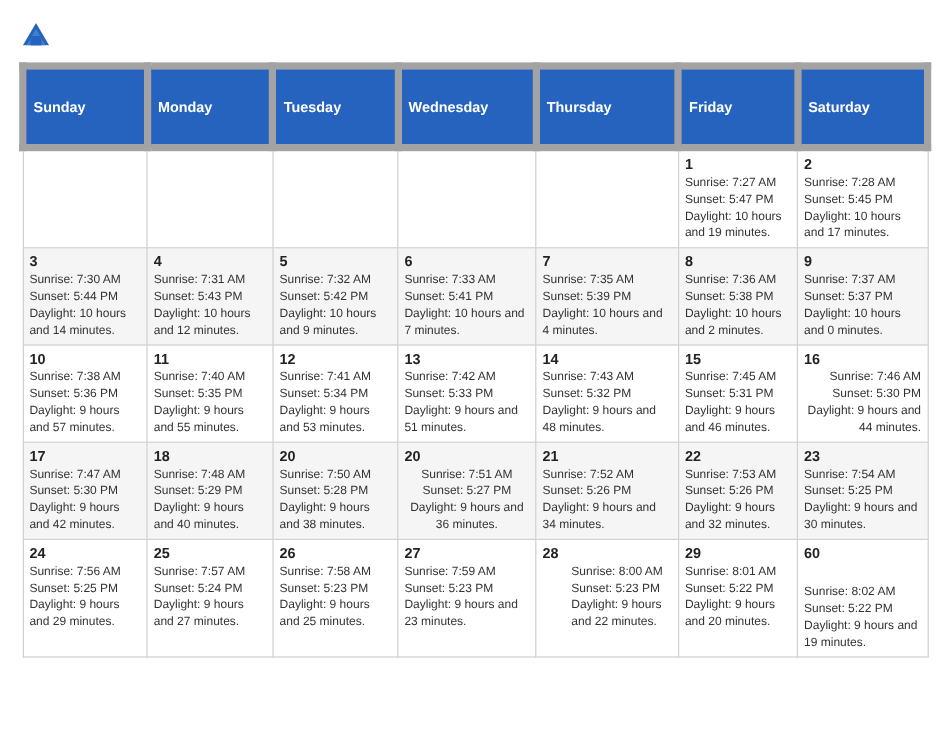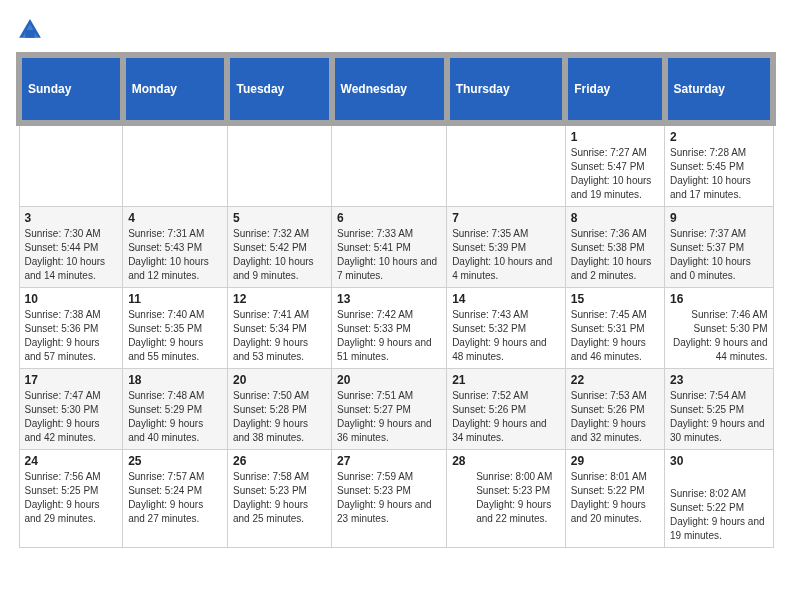--- a/index.html
+++ b/index.html
@@ -241,21 +241,21 @@
 Daylight: 9 hours and 40 minutes.</div>
         </td>
         <td>
           <div class="day-num">20</div>
           <div class="day-info" style="white-space: pre-line;">Sunrise: 7:50 AM
 Sunset: 5:28 PM
 Daylight: 9 hours and 38 minutes.</div>
         </td>
         <td>
           <div class="day-num">20</div>
-          <div class="day-info" style="white-space: pre-line;">Sunrise: 7:51 AM
+          <div class="day-info" style="white-space: pre-line; text-align: center;">Sunrise: 7:51 AM
 Sunset: 5:27 PM
 Daylight: 9 hours and 36 minutes.</div>
         </td>
         <td>
           <div class="day-num">21</div>
           <div class="day-info" style="white-space: pre-line;">Sunrise: 7:52 AM
 Sunset: 5:26 PM
 Daylight: 9 hours and 34 minutes.</div>
         </td>
         <td>
@@ -302,20 +302,20 @@
 Sunset: 5:23 PM
 Daylight: 9 hours and 22 minutes.</div>
         </td>
         <td>
           <div class="day-num">29</div>
           <div class="day-info" style="white-space: pre-line;">Sunrise: 8:01 AM
 Sunset: 5:22 PM
 Daylight: 9 hours and 20 minutes.</div>
         </td>
         <td>
-          <div class="day-num">30</div>
+          <div class="day-num">60</div>
           <div class="day-info" style="white-space: pre-line; margin-top: 19px;">Sunrise: 8:02 AM
 Sunset: 5:22 PM
 Daylight: 9 hours and 19 minutes.</div>
         </td>
       </tr>
     </tbody>
 </table>
 
 </body></html>

